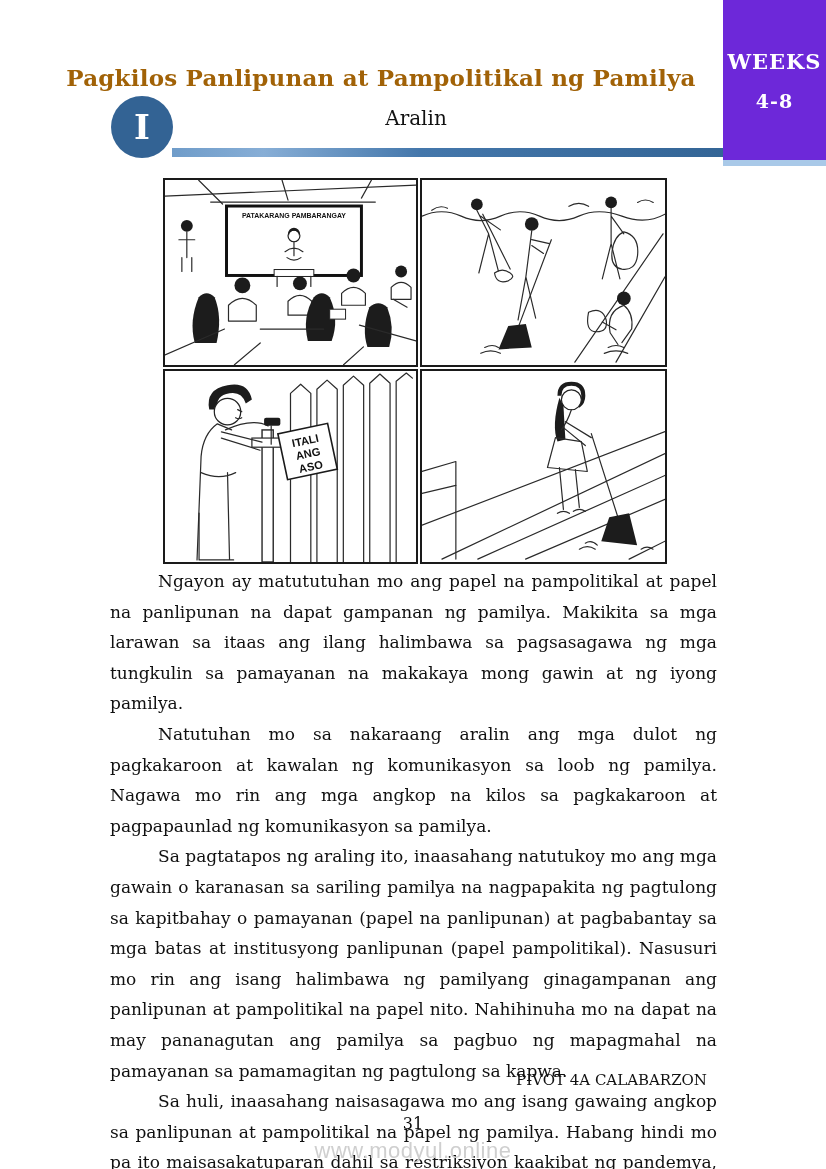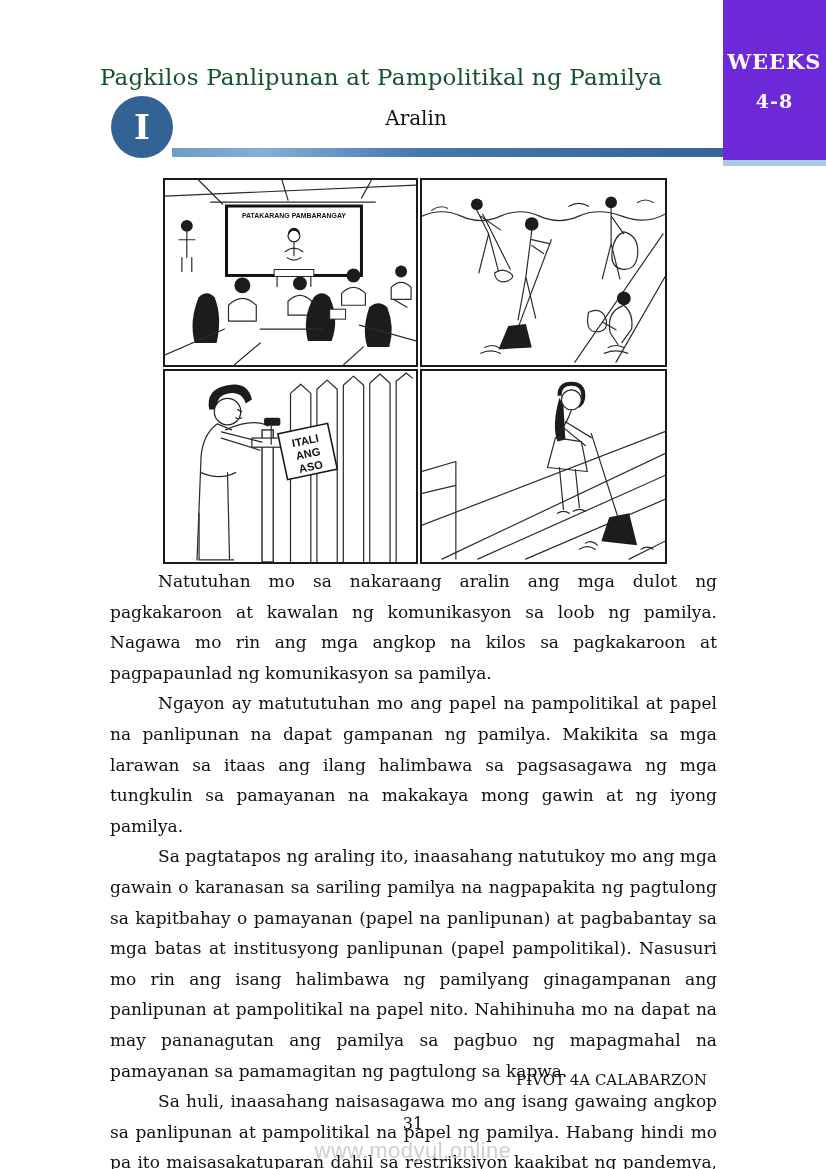--- a/index.html
+++ b/index.html
@@ -11,21 +11,21 @@
   .weeks-box{
     position:absolute;top:0;right:0;width:103px;height:160px;
     background:#6d28d9;border-bottom:6px solid #a9c9e8;z-index:3;
     display:flex;flex-direction:column;align-items:center;justify-content:center;
     color:#ffffff;text-align:center;
   }
   .weeks-word{font-size:21px;font-weight:bold;letter-spacing:1px;}
   .weeks-range{font-size:19px;font-weight:bold;margin-top:16px;letter-spacing:1px;}
   .page-title{
     position:absolute;left:36px;top:64px;width:690px;text-align:center;
-    font-size:23px;font-weight:normal;color:#14532d;letter-spacing:.2px;z-index:2;
+    font-size:23px;font-weight:bold;color:#a16207;letter-spacing:.2px;z-index:2;
   }
   .lesson-subtitle{
     position:absolute;left:96px;top:106px;width:640px;text-align:center;
     font-size:20px;color:#111;z-index:2;
   }
   .lesson-circle{
     position:absolute;left:111px;top:96px;width:62px;height:62px;border-radius:50%;
     background:#336394;color:#fff;display:flex;align-items:center;justify-content:center;
     font-size:34px;font-weight:bold;z-index:4;
   }
@@ -176,21 +176,21 @@
       <path class="lineart" d="M138 94 L142 136 M154 96 L158 134"></path>
       <path class="lineart" d="M136 140 q6 -4 12 0 M152 138 q6 -4 12 0"></path>
       <path class="lineart" d="M170 60 L198 148"></path>
       <path class="ink" d="M188 144 L208 140 L216 172 L180 168 z"></path>
       <path class="lineart" d="M164 170 q6 -4 12 2 M158 176 q8 -5 16 0 M220 176 q6 -4 12 0"></path>
     </svg>
   </div>
 </div>
 
 <div class="body-text">
+  <p>Ngayon ay matututuhan mo ang papel na pampolitikal at papel na panlipunan na dapat gampanan ng pamilya. Makikita sa mga larawan sa itaas ang ilang halimbawa sa pagsasagawa ng mga tungkulin sa pamayanan na makakaya mong gawin at ng iyong pamilya.</p>
   <p>Natutuhan mo sa nakaraang aralin ang mga dulot ng pagkakaroon at kawalan ng komunikasyon sa loob ng pamilya.  Nagawa mo rin ang mga angkop na kilos sa pagkakaroon at pagpapaunlad ng komunikasyon sa pamilya.</p>
-  <p>Ngayon ay matututuhan mo ang papel na pampolitikal at papel na panlipunan na dapat gampanan ng pamilya. Makikita sa mga larawan sa itaas ang ilang halimbawa sa pagsasagawa ng mga tungkulin sa pamayanan na makakaya mong gawin at ng iyong pamilya.</p>
   <p>Sa pagtatapos ng araling ito, inaasahang natutukoy mo ang mga gawain o karanasan sa sariling pamilya na nagpapakita ng pagtulong sa kapitbahay o pamayanan (papel na panlipunan) at pagbabantay sa mga batas at institusyong panlipunan (papel pampolitikal). Nasusuri mo rin ang isang halimbawa ng pamilyang ginagampanan ang panlipunan at pampolitikal na papel nito. Nahihinuha mo na dapat na may pananagutan ang pamilya sa pagbuo ng mapagmahal na pamayanan sa pamamagitan ng pagtulong sa kapwa.</p>
   <p>Sa huli, inaasahang naisasagawa mo ang isang gawaing angkop sa panlipunan at pampolitikal na papel ng pamilya. Habang hindi mo pa ito maisasakatuparan dahil sa restriksiyon kaakibat ng pandemya, maaaring gumawa ka muna ng plano tungkol sa isang proyektong makatutulong sa iba.</p>
 </div>
 
 <div class="source-line">PIVOT 4A CALABARZON</div>
 <div class="watermark">www.modyul.online</div>
 <div class="page-number">31</div>
 
 </body></html>

